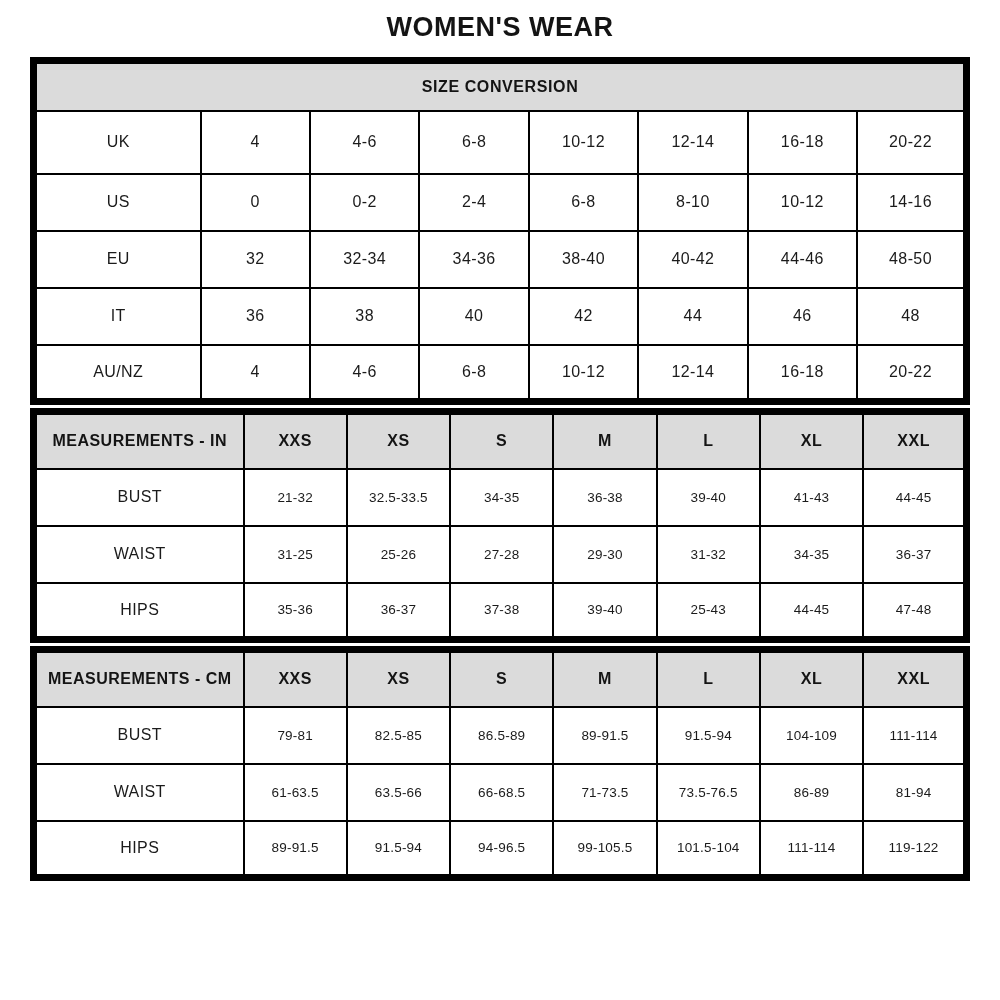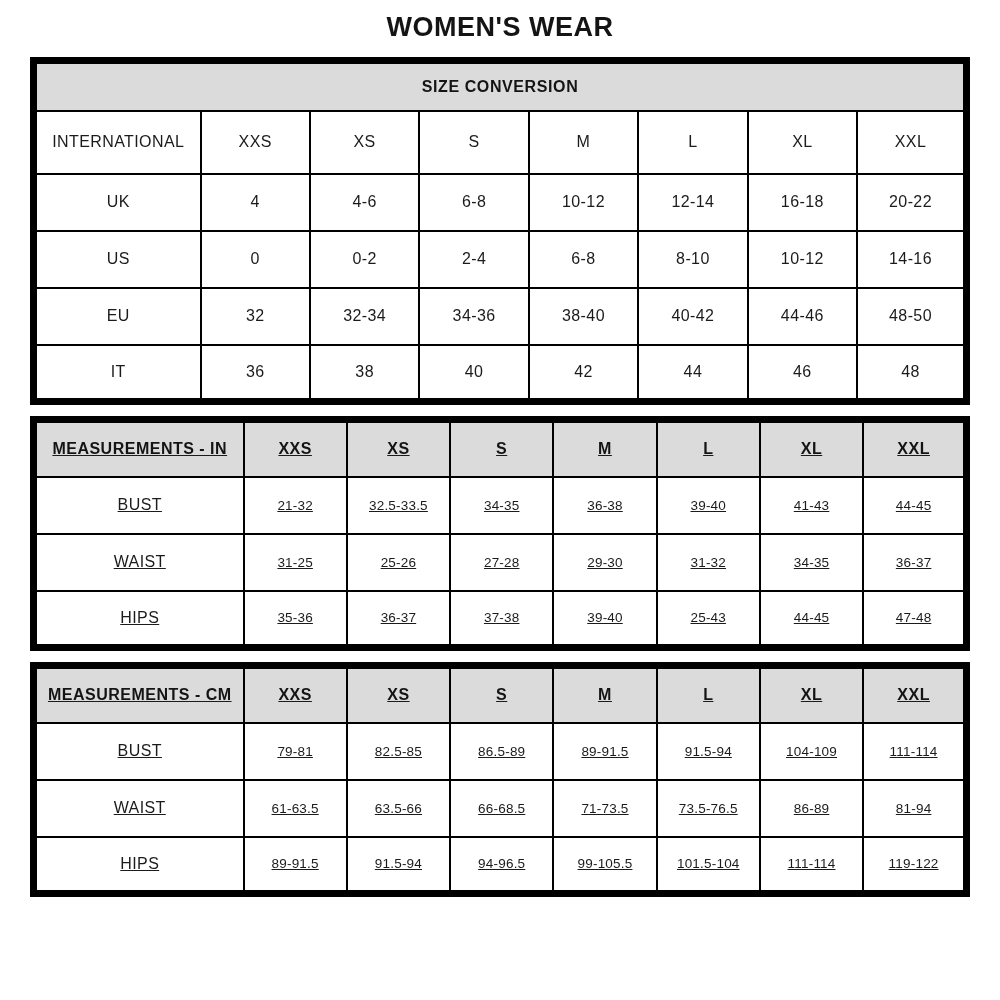--- a/index.html
+++ b/index.html
@@ -49,21 +49,21 @@
     letter-spacing: 0.6px;
     color: #141414;
   }
   .conversion tbody td {
     height: 57px;
     font-size: 16px;
     letter-spacing: 0.4px;
   }
   .conversion tbody tr:first-child td { height: 63px; }
   
-  .meas { margin-top: 11px; text-decoration: underline; }
+  .meas { margin-top: 3px; }
   .meas col.c-label { width: 210px; }
   .meas thead th {
     background: #dbdbdb;
     height: 57px;
     font-size: 16px;
     font-weight: bold;
     letter-spacing: 0.5px;
     color: #141414;
   }
   .meas tbody td.label {
@@ -89,30 +89,20 @@
         <col class="c-label">
         <col span="7">
       </colgroup>
     <thead>
       <tr class="banner">
         <th colspan="8">SIZE CONVERSION</th>
       </tr>
     </thead>
     <tbody>
         <tr>
-          <td class="label">INTERNATIONAL</td>
-          <td class="value">XXS</td>
-          <td class="value">XS</td>
-          <td class="value">S</td>
-          <td class="value">M</td>
-          <td class="value">L</td>
-          <td class="value">XL</td>
-          <td class="value">XXL</td>
-        </tr>
-        <tr>
           <td class="label">UK</td>
           <td class="value">4</td>
           <td class="value">4-6</td>
           <td class="value">6-8</td>
           <td class="value">10-12</td>
           <td class="value">12-14</td>
           <td class="value">16-18</td>
           <td class="value">20-22</td>
         </tr>
         <tr>
@@ -138,20 +128,30 @@
         <tr>
           <td class="label">IT</td>
           <td class="value">36</td>
           <td class="value">38</td>
           <td class="value">40</td>
           <td class="value">42</td>
           <td class="value">44</td>
           <td class="value">46</td>
           <td class="value">48</td>
         </tr>
+        <tr>
+          <td class="label">AU/NZ</td>
+          <td class="value">4</td>
+          <td class="value">4-6</td>
+          <td class="value">6-8</td>
+          <td class="value">10-12</td>
+          <td class="value">12-14</td>
+          <td class="value">16-18</td>
+          <td class="value">20-22</td>
+        </tr>
       </tbody>
   </table>
 
   <table class="meas">
     <colgroup>
         <col class="c-label">
         <col span="7">
       </colgroup>
     <thead>
         <tr>

